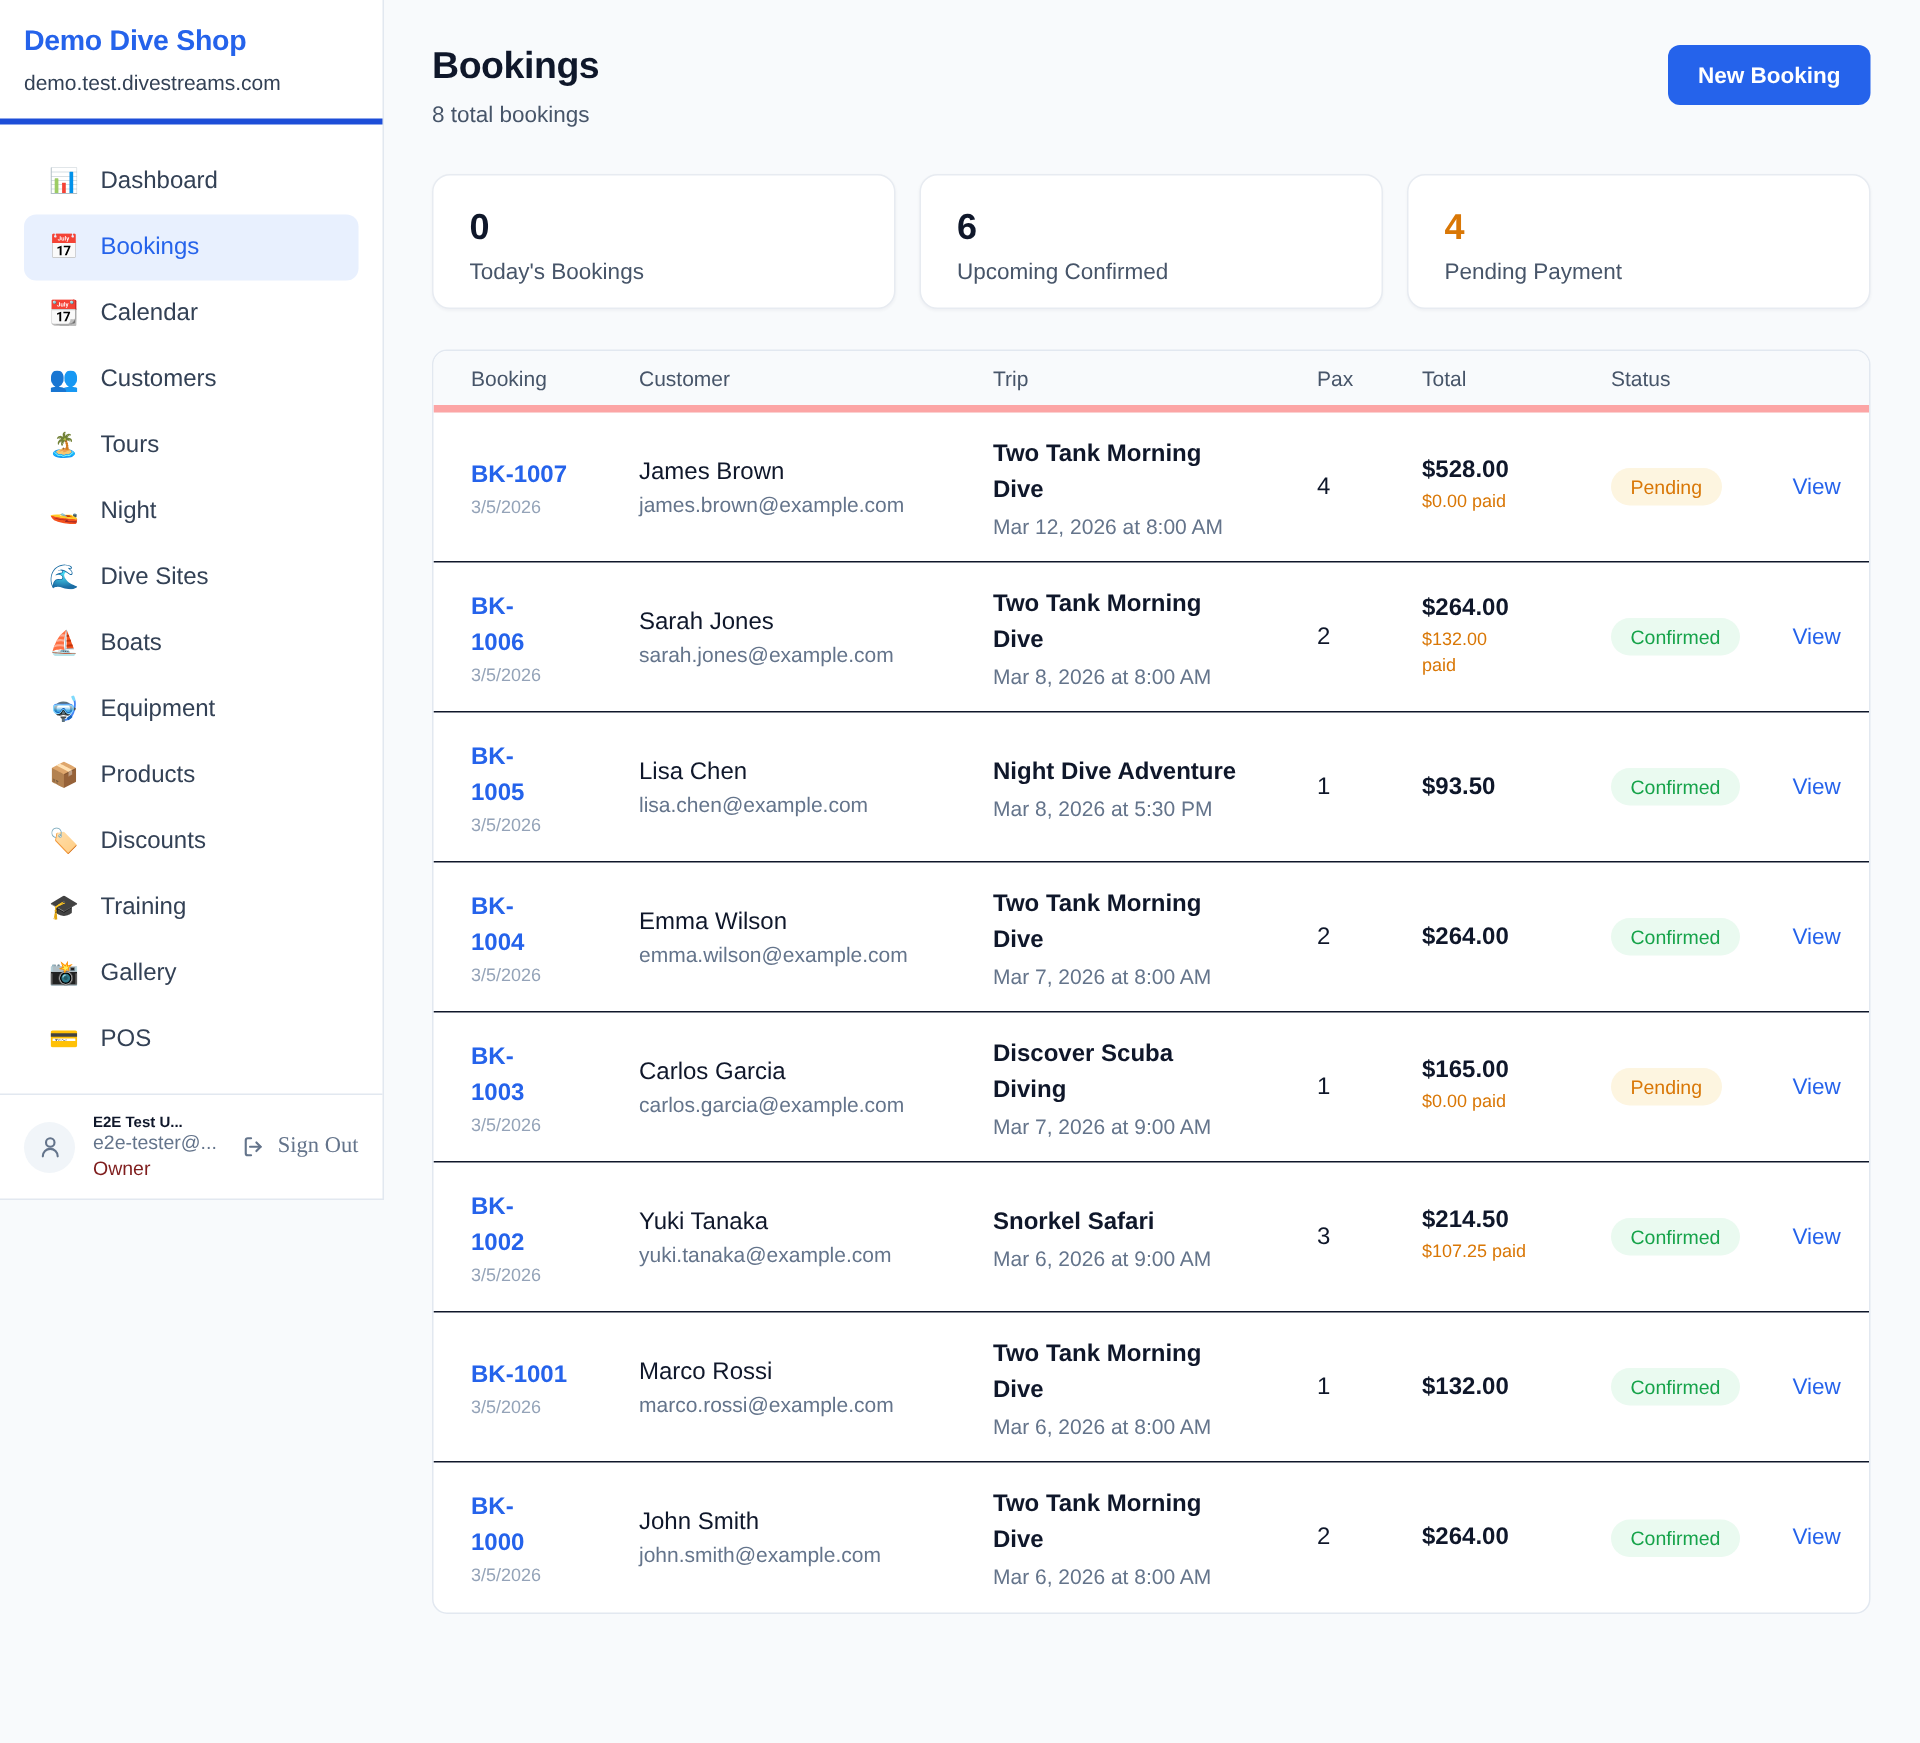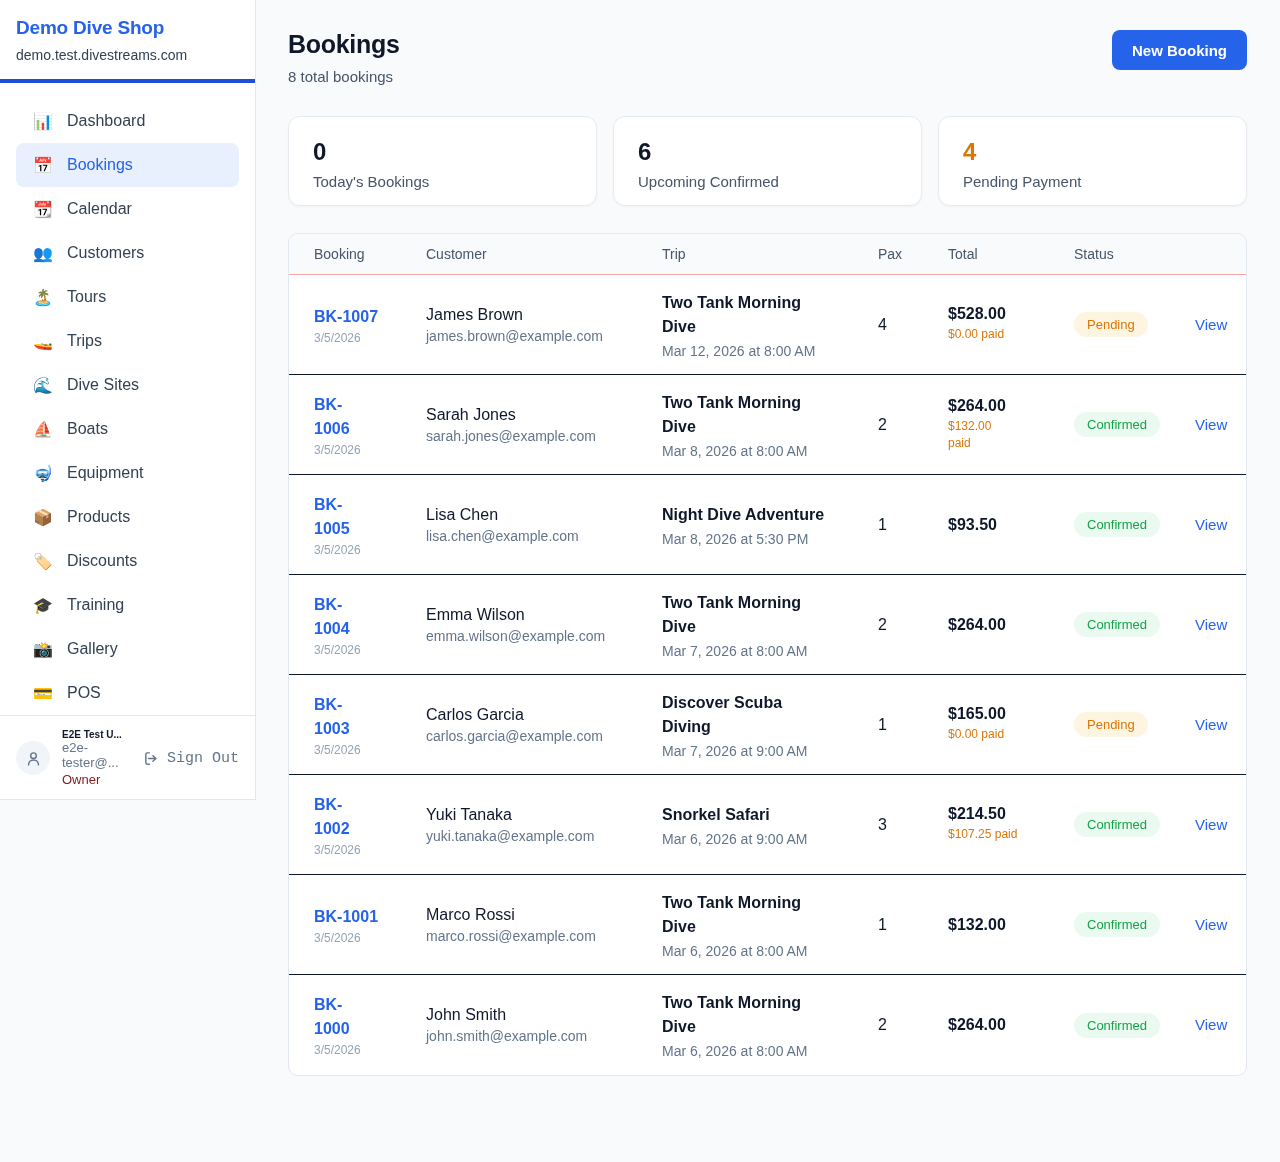--- a/index.html
+++ b/index.html
@@ -42,21 +42,21 @@
     background: #f1f5f9; flex: none;
     display: flex; align-items: center; justify-content: center;
   }
   .user-block { flex: 1; min-width: 0; }
   .user-name { font-size: 10px; font-weight: 700; color: #0f172a; }
   .user-email { font-size: 13px; color: #64748b; margin-top: 0; }
   .user-role { font-size: 13px; color: #7f1d1d; margin-top: 2px; }
   .signout {
     display: flex; align-items: center; gap: 7px;
     color: #64748b; font-size: 15px; cursor: pointer; flex: none;
-    background: none; border: none; font-family: Liberation Mono, monospace;
+    background: none; border: none; font-family: Liberation Serif, serif;
   }
 
   
   .main { margin-left: 256px; padding: 30px 33px 30px 32px; }
   .page-head { display: flex; justify-content: space-between; align-items: flex-start; }
   .page-title { font-size: 25px; font-weight: 700; color: #0f172a; letter-spacing: -0.3px; }
   .page-subtitle { font-size: 15px; color: #475569; margin-top: 9px; }
   .btn-primary {
     background: #2563eb; color: #ffffff;
     font-size: 15px; font-weight: 600; font-family: inherit;
@@ -102,21 +102,21 @@
     margin-top: 27px; background: #ffffff;
     border: 1px solid #e2e8f0; border-radius: 10px;
     overflow: hidden;
   }
   .tgrid {
     display: grid;
     grid-template-columns: 112px 236px 216px 70px 126px 121px auto;
     padding: 0 20px 0 25px;
     align-items: center;
   }
-  .thead { height: 41px; background: #f8fafc; border-bottom: 1px solid #fca5a5; }
+  .thead { height: 41px; background: #f8fafc; border-bottom: 5px solid #fca5a5; }
   .th { font-size: 14px; font-weight: 500; color: #475569; }
   .trow { min-height: 100px; border-bottom: 1px solid #0f172a; padding-top: 14px; padding-bottom: 14px; }
   .trow:last-child { border-bottom: none; }
 
   .cell-id { font-size: 16px; font-weight: 600; color: #2563eb; white-space: pre-line; line-height: 1.5; cursor: pointer; }
   .cell-date { font-size: 12px; color: #94a3b8; margin-top: 2px; }
   .cust-name { font-size: 16px; color: #0f172a; font-weight: 500; }
   .cust-email { font-size: 14px; color: #64748b; margin-top: 4px; }
   .trip-name { font-size: 16px; font-weight: 600; color: #0f172a; white-space: pre-line; line-height: 1.5; }
   .trip-date { font-size: 14px; color: #64748b; margin-top: 4px; }
@@ -156,21 +156,21 @@
       <div class="nav-item">
     <span class="nav-icon">👥</span>
     <span>Customers</span>
   </div>
       <div class="nav-item">
     <span class="nav-icon">🏝️</span>
     <span>Tours</span>
   </div>
       <div class="nav-item">
     <span class="nav-icon">🚤</span>
-    <span>Trips</span>
+    <span>Night</span>
   </div>
       <div class="nav-item">
     <span class="nav-icon">🌊</span>
     <span>Dive Sites</span>
   </div>
       <div class="nav-item">
     <span class="nav-icon">⛵</span>
     <span>Boats</span>
   </div>
       <div class="nav-item">

